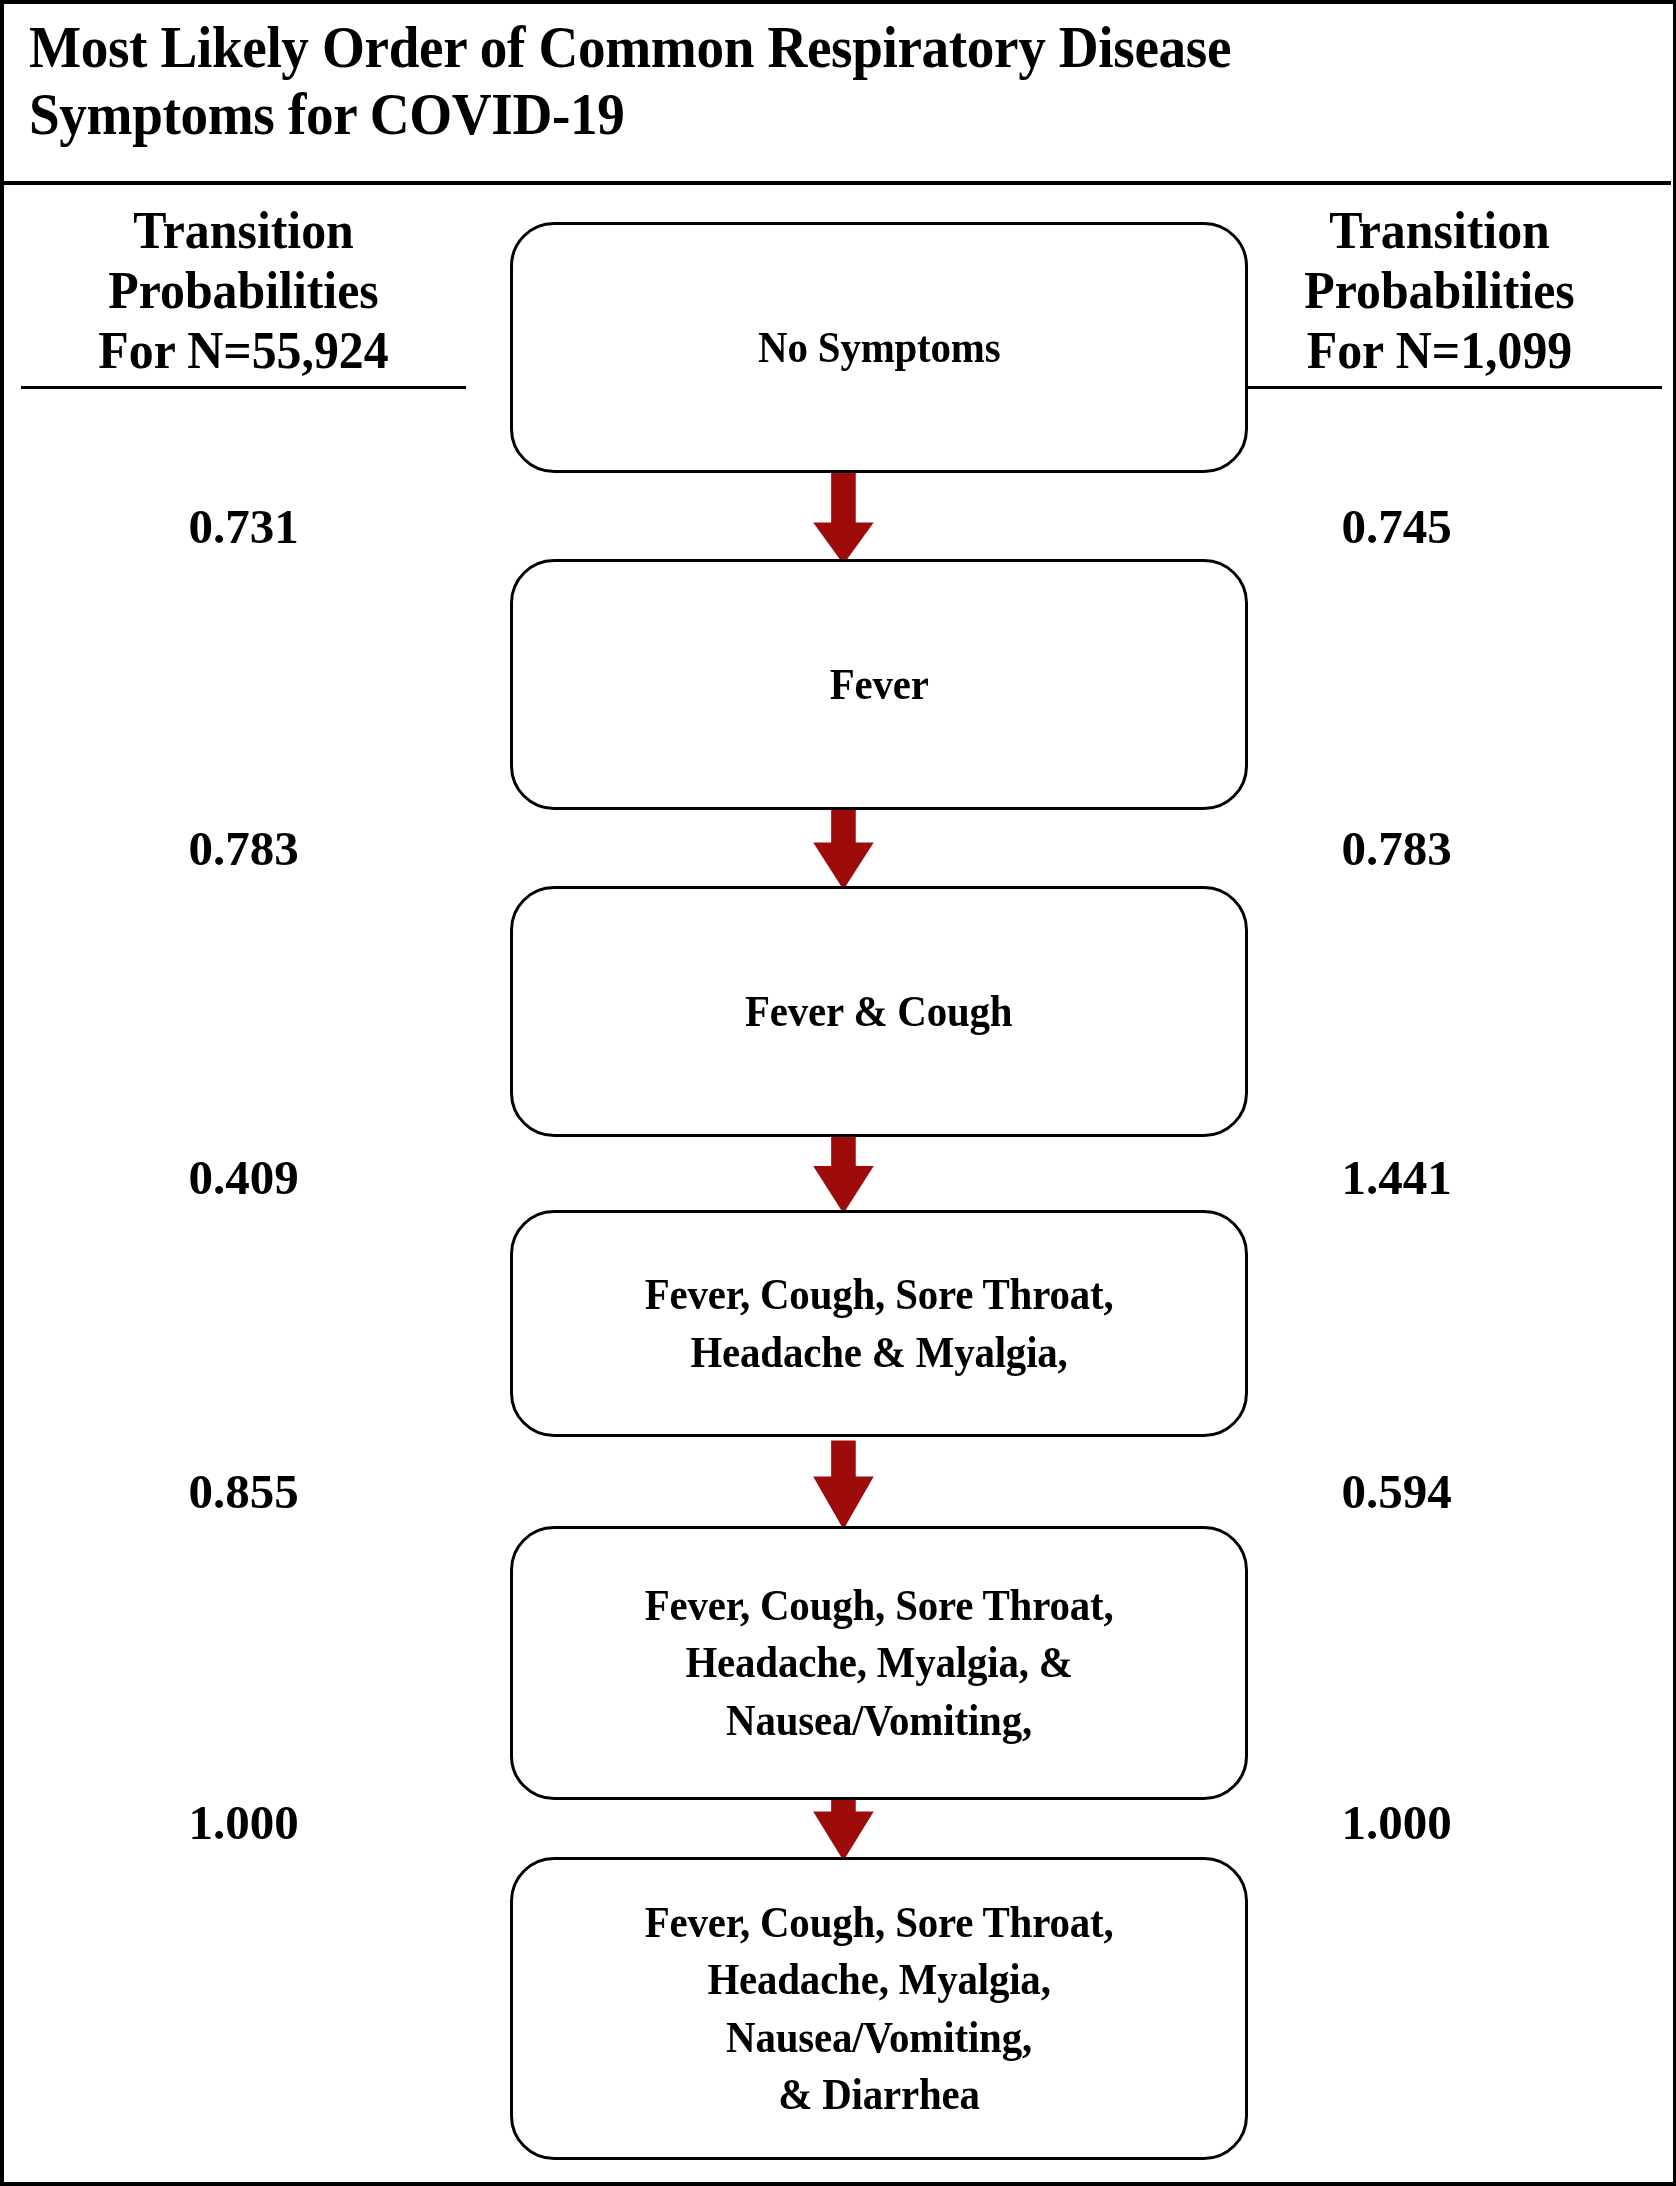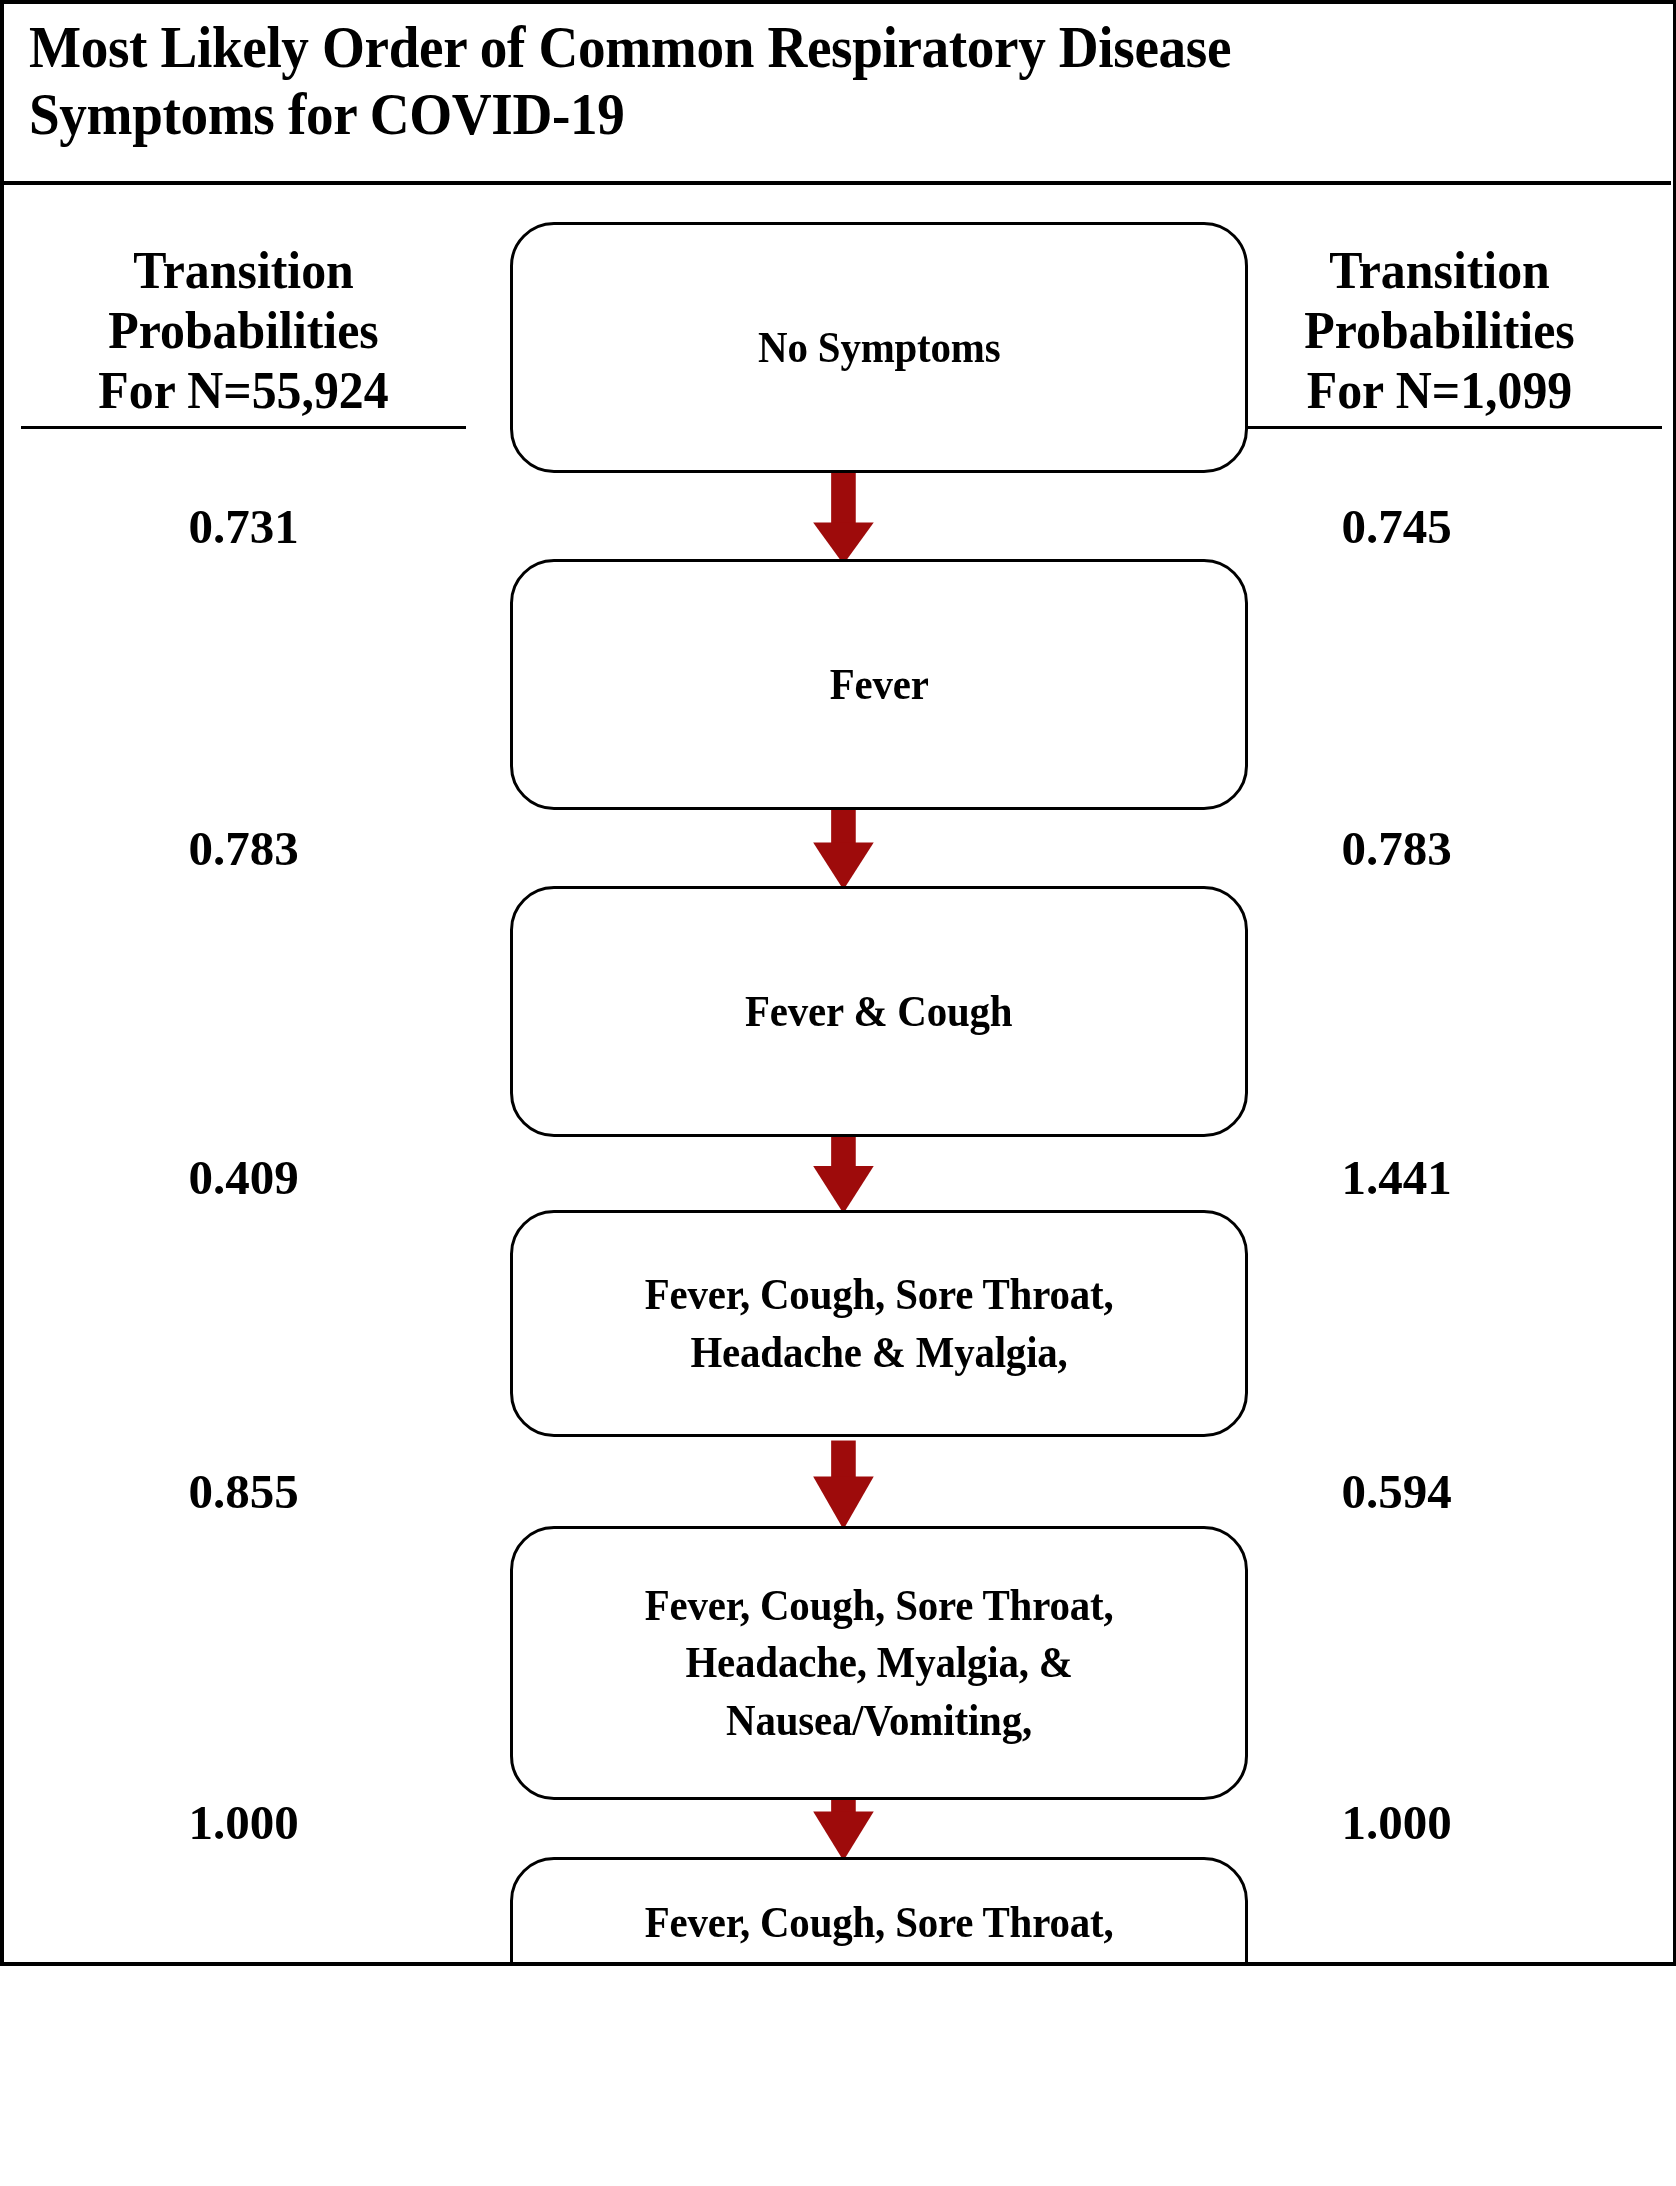--- a/index.html
+++ b/index.html
@@ -9,21 +9,21 @@
     background: #ffffff;
   }
   body {
     font-family: "Liberation Serif", "DejaVu Serif", serif;
     color: #000000;
   }
 
   #figure {
     position: relative;
     width: 1677px;
-    height: 1966px;
+    height: 2186px;
     box-sizing: border-box;
     background: #ffffff;
     border: 4.7px solid #000000;
     overflow: hidden;
   }
 
   
   #title-band {
     position: absolute;
     left: 0;
@@ -52,21 +52,20 @@
     position: absolute;
     top: 197px;
     width: 445px;
     text-align: center;
     font-size: 53px;
     font-weight: bold;
     line-height: 1.13;
     border-bottom: 3.8px solid #000000;
     padding-bottom: 5.7px;
     box-sizing: border-box;
-    margin-top: 40px;
   }
   .col-header .hl {
     display: block;
     white-space: nowrap;
     transform: scaleX(0.94);
   }
   #col-header-left  { left: 17px; }
   #col-header-right { left: 1213px; }
 
   

